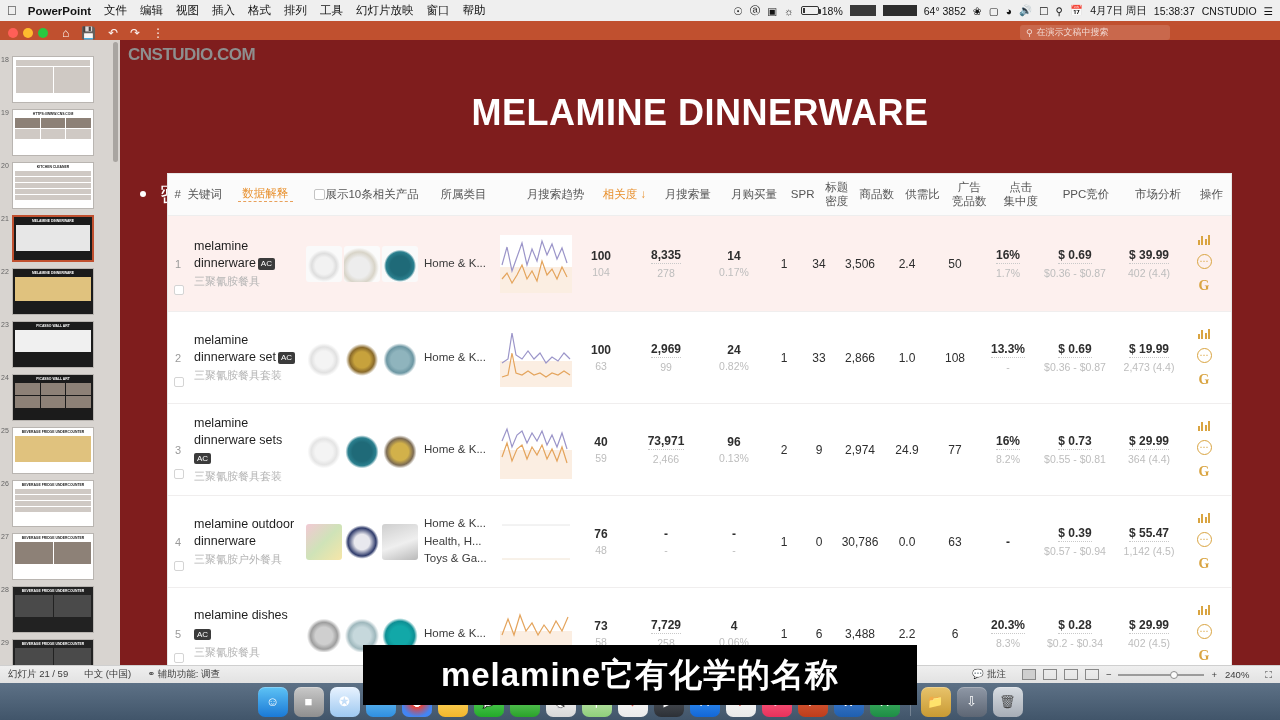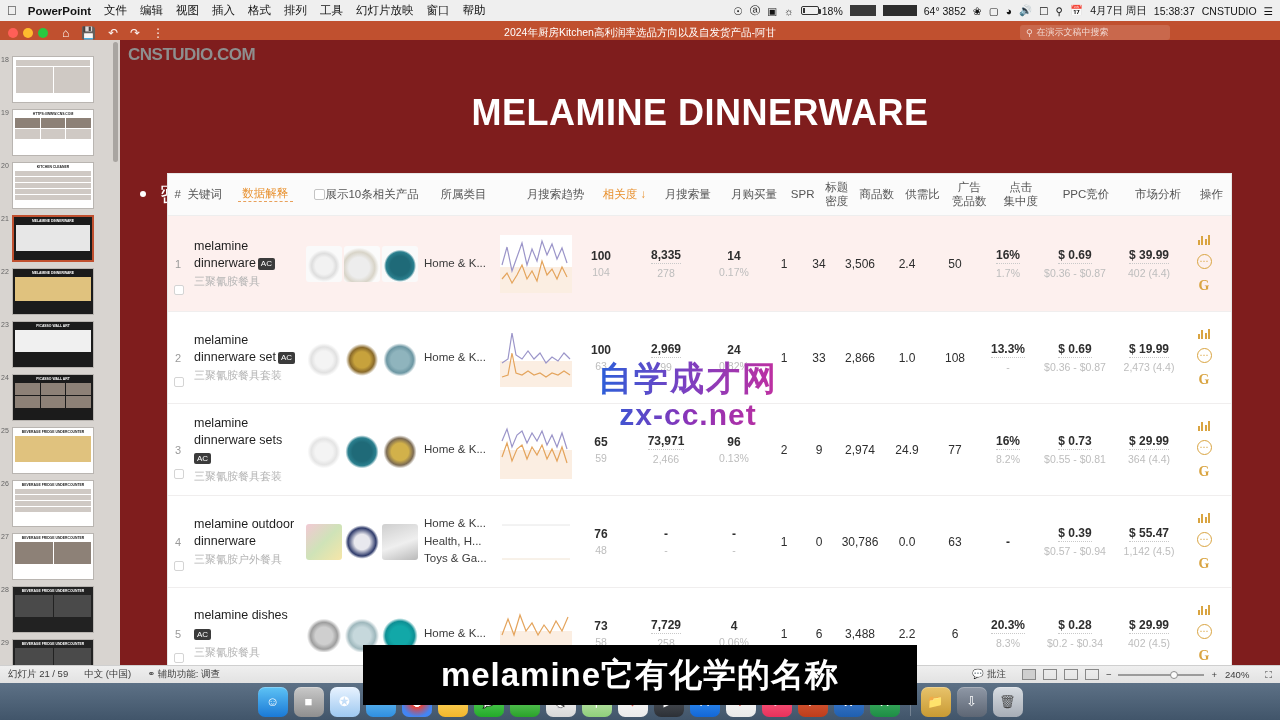--- a/index.html
+++ b/index.html
@@ -241,21 +241,20 @@
       <span class="t-yel"></span>
       <span class="t-grn"></span>
     </span>
     <span class="qa">
       <span>⌂</span>
       <span>💾</span>
       <span>↶</span>
       <span>↷</span>
       <span>⋮</span>
     </span>
-    <span class="ppt-doc-title">2024年厨房Kitchen高利润率选品方向以及自发货产品-阿甘</span>
   </div>
 
   <div class="ppt-ribbon">
     <span class="tab active">开始</span>
     <span class="tab">插入</span>
     <span class="tab">绘图</span>
     <span class="tab">设计</span>
     <span class="tab">切换</span>
     <span class="tab">动画</span>
     <span class="tab">幻灯片放映</span>
@@ -581,21 +580,21 @@
           <div class="cat" style="width:72px;margin-left:6px">
             <div>Home &amp; K...</div>
           </div>
           <div class="trend" style="background:linear-gradient(180deg,#fff 50%,#fbeee2 50%)">
             <svg width="72" height="58" viewBox="0 0 72 58">
               <polyline points="2,20 7,8 12,26 17,14 22,10 27,22 32,12 37,20 42,10 47,24 52,14 57,26 62,12 67,28" fill="none" stroke="#9b95c9" stroke-width="1.2"></polyline>
               <polyline points="2,36 7,22 12,40 17,28 22,24 27,38 32,26 37,34 42,24 47,38 52,28 57,40 62,26 67,42" fill="none" stroke="#e4a45c" stroke-width="1.2"></polyline>
             </svg>
           </div>
           <div class="td" style="width:58px">
-              <div class="main">65</div>
+              <div class="main">40</div>
               <div class="sub">59</div>
             </div>
           <div class="td" style="width:72px"><div class="main u">73,971</div><div class="sub">2,466</div></div>
           <div class="td" style="width:64px">
               <div class="main">96</div>
               <div class="sub">0.13%</div>
             </div>
           <div class="td" style="width:36px">2</div>
           <div class="td" style="width:34px">9</div>
           <div class="td" style="width:48px">2,974</div>
@@ -721,24 +720,20 @@
                 <i style="height:9px"></i>
                 <i style="height:6px"></i>
                 <i style="height:10px"></i>
               </span>
             <span class="circ-ico">⋯</span>
             <span class="g-ico">G</span>
           </div>
         </div>
       </div>
 
-      <div class="wm">
-        <div class="l1">自学成才网</div>
-        <div class="l2">zx-cc.net</div>
-      </div>
     </div>
   </div>
 
   <div class="subtitle-bar">
     <span>melamine它有化学的名称</span>
   </div>
 
   <div class="pptstatus">
     <span class="sitem">幻灯片 21 / 59</span>
     <span class="sitem">中文 (中国)</span>

